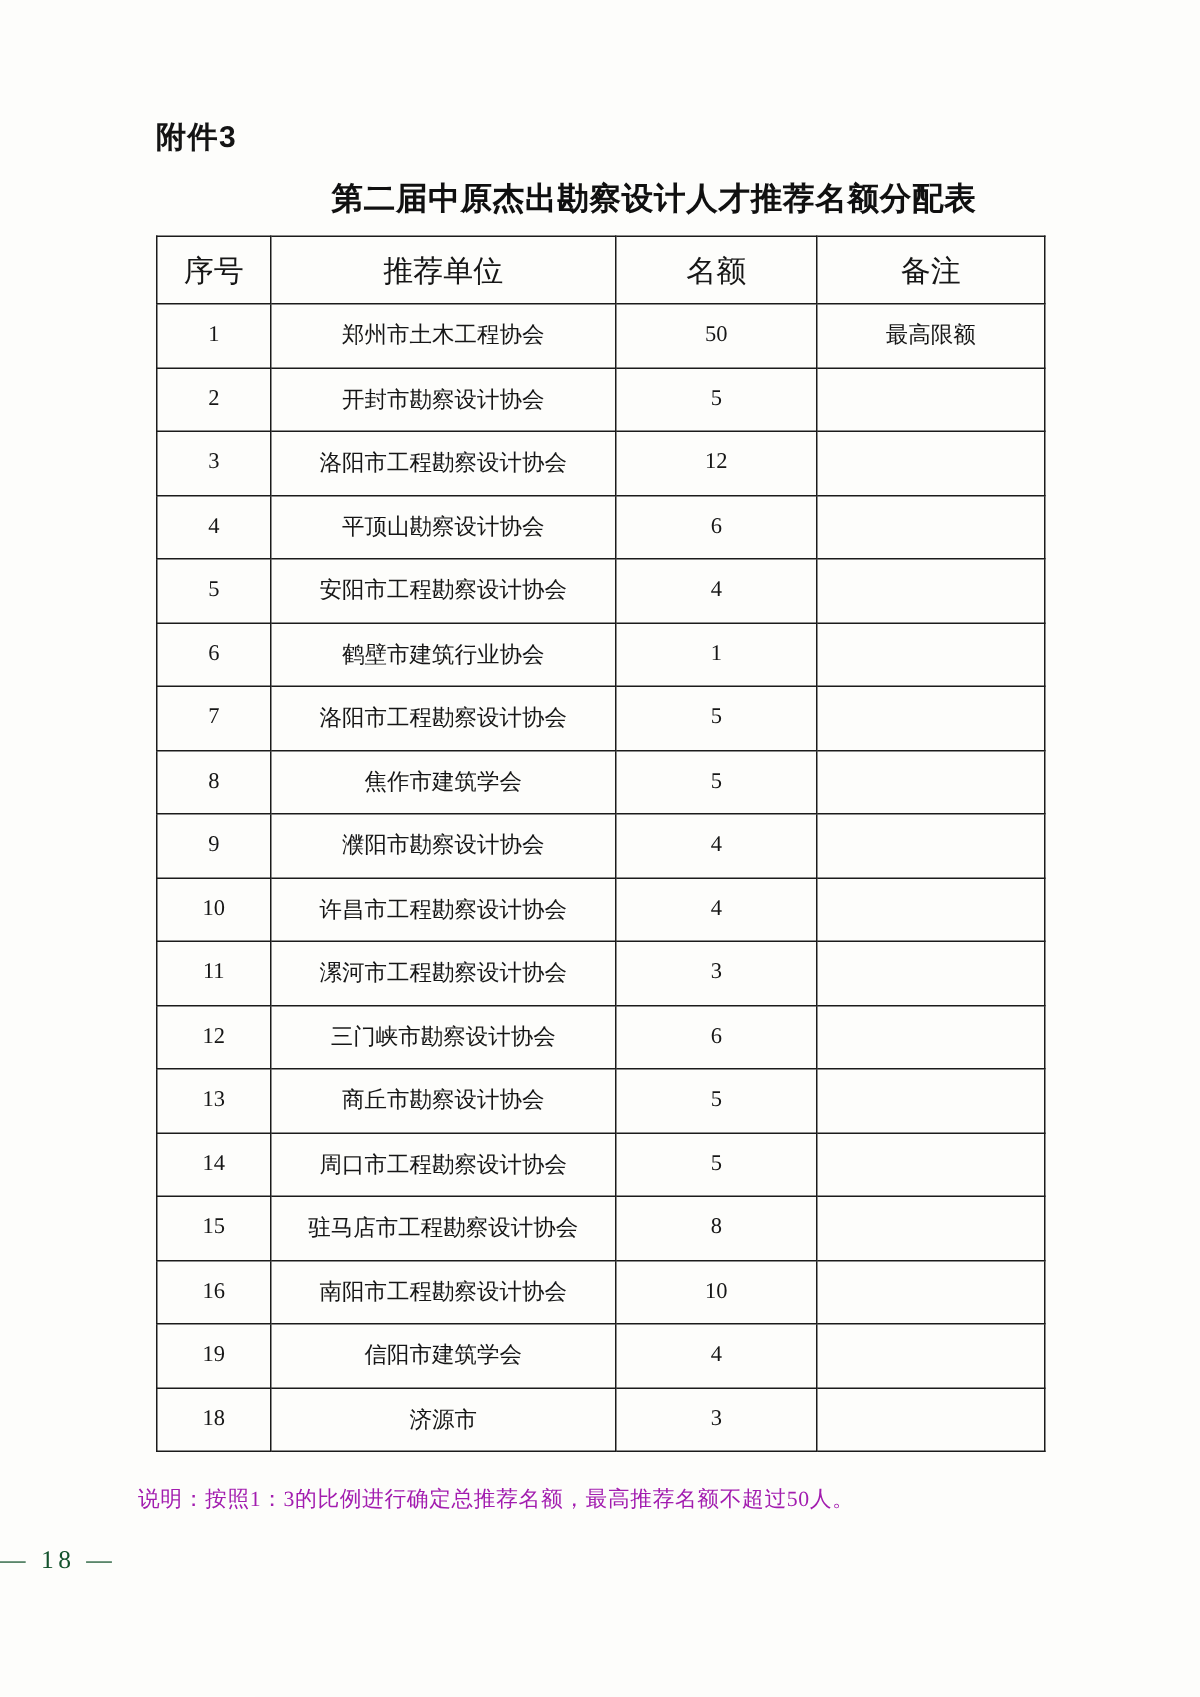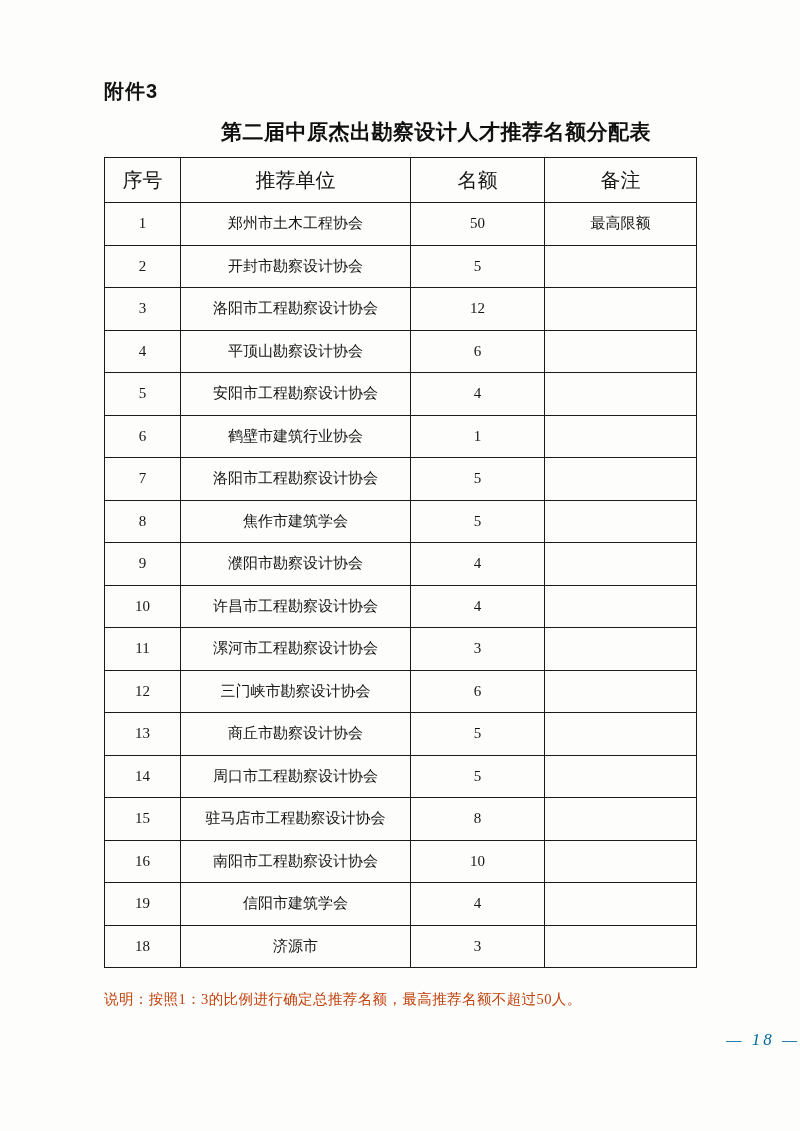--- a/index.html
+++ b/index.html
@@ -72,39 +72,38 @@
   .col-idx { width: 76px; }
   .col-unit { width: 230px; }
   .col-quota { width: 134px; }
   .col-remark { width: 152px; }
   .cell-num {
     font-size: 14px;
     font-family: "Liberation Serif", "DejaVu Serif", serif;
   }
   .note {
     position: absolute;
-    left: 104px;
+    left: 92px;
     top: 990px;
     width: 600px;
     font-size: 14.5px;
     letter-spacing: 0.4px;
-    color: #c2410c;
+    color: #a21caf;
     font-family: "Liberation Serif", "DejaVu Serif", serif;
   }
   .page-number {
     position: absolute;
     left: 0;
     top: 1030px;
     width: 800px;
-    text-align: right;
+    text-align: left;
     font-size: 17px;
     letter-spacing: 3px;
-    color: #0369a1;
-    font-family: "Liberation Serif", "DejaVu Serif", serif;
-    font-style: italic;
+    color: #14532d;
+    font-family: "Liberation Serif", "DejaVu Serif", serif;
   }
 </style>
 </head>
 <body>
 
 <div class="page">
 
   <div class="attachment-label">附件3</div>
 
   <div class="doc-title">第二届中原杰出勘察设计人才推荐名额分配表</div>

